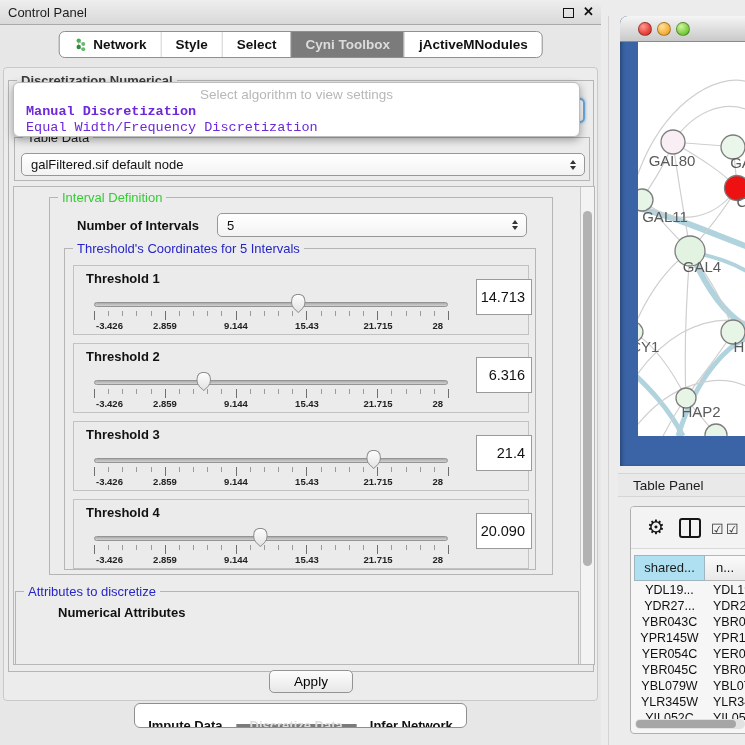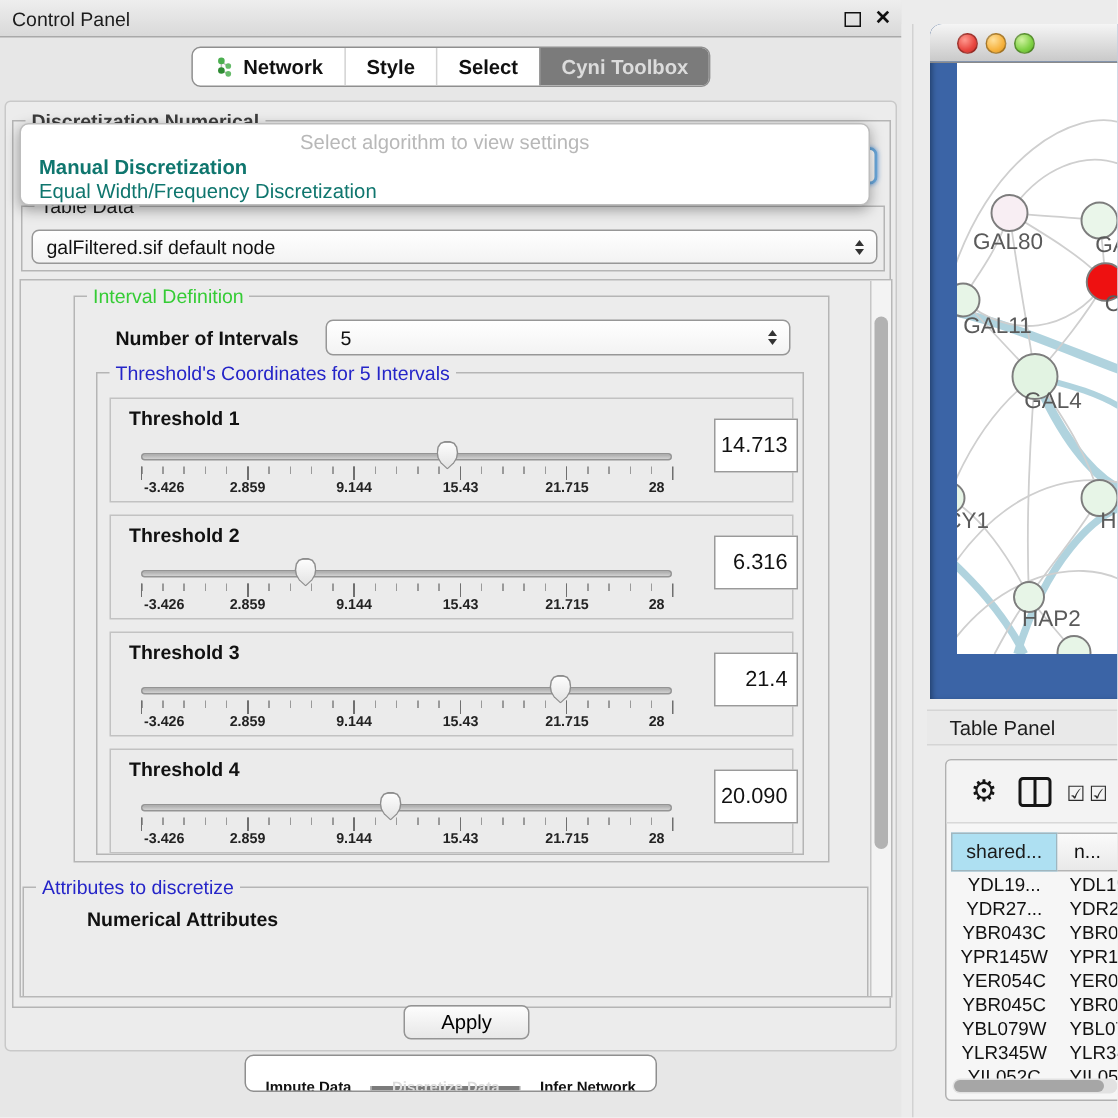--- a/index.html
+++ b/index.html
@@ -43,21 +43,21 @@
   .stepper i { display:block; width:0; height:0; border-left:3.5px solid transparent; border-right:3.5px solid transparent; }
   .stepper .up { border-bottom:4px solid #333; }
   .stepper .dn { border-top:4px solid #333; }
 
   #algo-combo-behind { left:20px; top:34px; width:565px; height:25px; border:2px solid #6aa8dc;
     box-shadow:0 0 3px rgba(90,150,220,.8); }
 
   #algo-overlay { position:absolute; left:13px; top:18px; width:567px; height:55px; background:#fff;
     border:1px solid #bdbdbd; border-radius:6px; box-shadow:0 3px 9px rgba(0,0,0,.35); z-index:5; }
   #algo-overlay .hint { text-align:center; color:#b8b8b8; font-size:13.5px; padding-top:4px; }
-  #algo-overlay .opt { padding:0 12px; font-size:13.5px; height:16px; line-height:16px; color:#0f766e; }
+  #algo-overlay .opt { padding:0 12px; font-size:13.5px; height:16px; line-height:16px; color:#6d28d9;font-family:Liberation Mono, monospace; }
   #algo-overlay .opt.bold { font-weight:bold; margin-top:2px; }
 
   #tabledata-group { left:14px; top:73px; width:576px; height:44px; }
   #tabledata-combo { left:6px; top:15px; width:564px; height:23px; }
 
   #scrollpane { position:absolute; left:13px; top:122px; width:582px; height:479px;
     border:1px solid #b8b8b8; background:#ececec; overflow:hidden; }
   #vscroll { position:absolute; right:0; top:0; width:14px; height:100%; background:#f3f3f3; border-left:1px solid #c6c6c6; }
   #vscroll .thumb { position:absolute; left:2px; top:24px; width:9px; height:355px; background:#b2b2b2; border-radius:5px; }
 
@@ -97,21 +97,21 @@
   #attr-vscroll { position:absolute; right:0; top:0; width:13px; height:100%; background:#efefef; border-left:1px solid #c9c9c9; }
   #attr-vscroll .thumb { position:absolute; left:2px; top:2px; width:8px; height:36px; background:#b4b4b4; border-radius:4px; }
 
   #apply-btn { position:absolute; left:269px; top:606px; width:84px; height:23px;
     background:linear-gradient(#fdfdfd,#e7e7e7); border:1px solid #949494; border-radius:5px;
     font-size:13.5px; font-family:"Liberation Sans",sans-serif; }
 
   #bottom-tabbar { position:absolute; left:0; top:639px; width:601px; height:30px; display:flex; justify-content:center; }
   #bottom-tabbar .tabctl2 { display:inline-flex; border:1px solid #8f8f8f; border-radius:6px; background:#fff;
     height:25px; overflow:hidden; }
-  .tabseg2 { display:flex; align-items:center; padding:0 13px; font-size:10px; font-weight:600; color:#111;
+  .tabseg2 { display:flex; align-items:center; padding:0 13px; font-size:13px; font-weight:600; color:#111;
     border-left:1px solid #a8a8a8;margin-top:20px; }
   .tabseg2:first-child { border-left:none; }
   .tabseg2.active { background:#7b7b7b; color:#dcdcdc; }
 
   
   #right-col { position:absolute; left:601px; top:0; width:144px; height:745px; background:#ececec;margin-top:16px; }
   #right-divider { position:absolute; left:7px; top:0; width:1px; height:745px; background:#d2d2d2; }
 
   #net-window { position:absolute; left:19px; top:0; width:127px; height:450px;
     background:#3b64a6; border-radius:8px 0 0 0; box-shadow:inset 3px 0 4px -2px #1e3a63; }
@@ -176,20 +176,23 @@
           <span>Network</span>
         </span>
         <span class="tabseg">
             <span>Style</span>
           </span>
         <span class="tabseg">
             <span>Select</span>
           </span>
         <span class="tabseg active">
             <span>Cyni Toolbox</span>
+          </span>
+        <span class="tabseg">
+            <span>jActiveMNodules</span>
           </span>
       </div>
     </div>
 
     <div class="content">
       <div class="panel-raised"></div>
 
       <div class="group" id="algorithm-group">
         <span class="gtitle bold">Discretization Numerical</span>
       </div>

